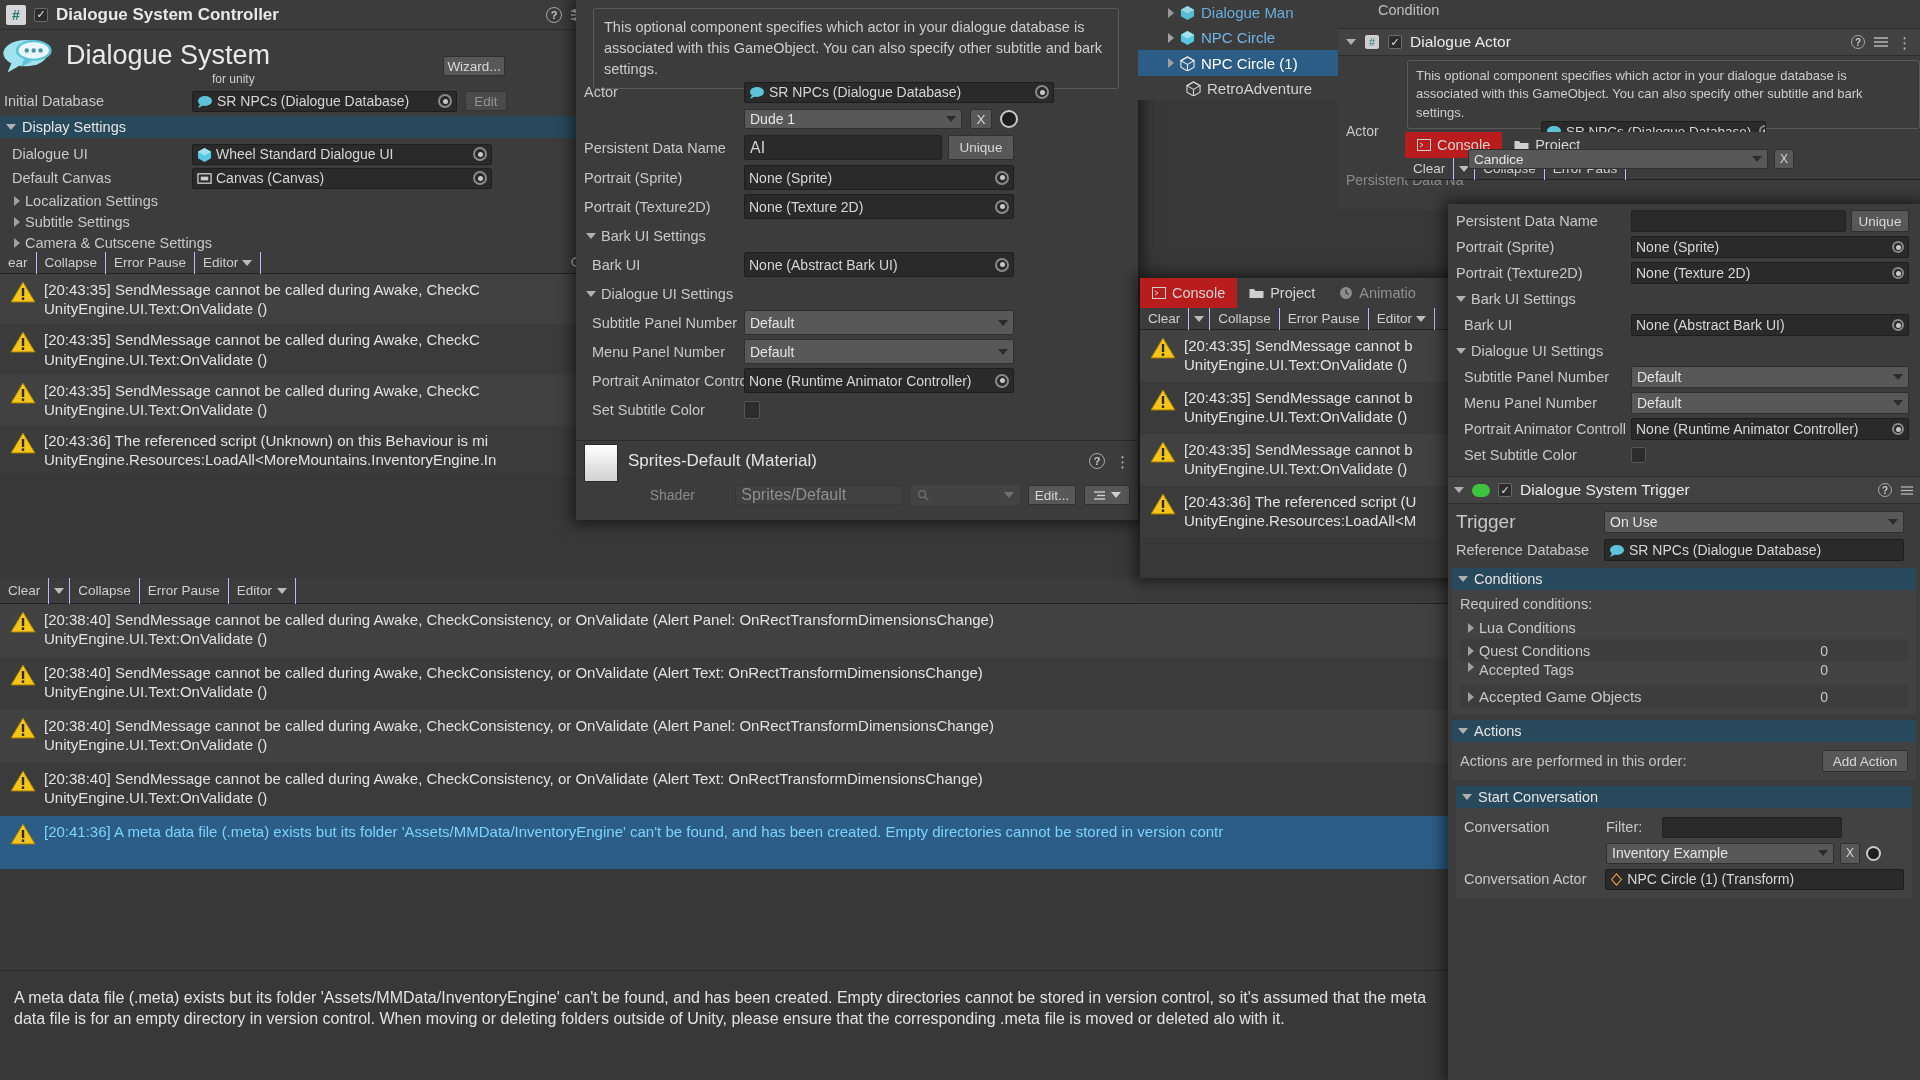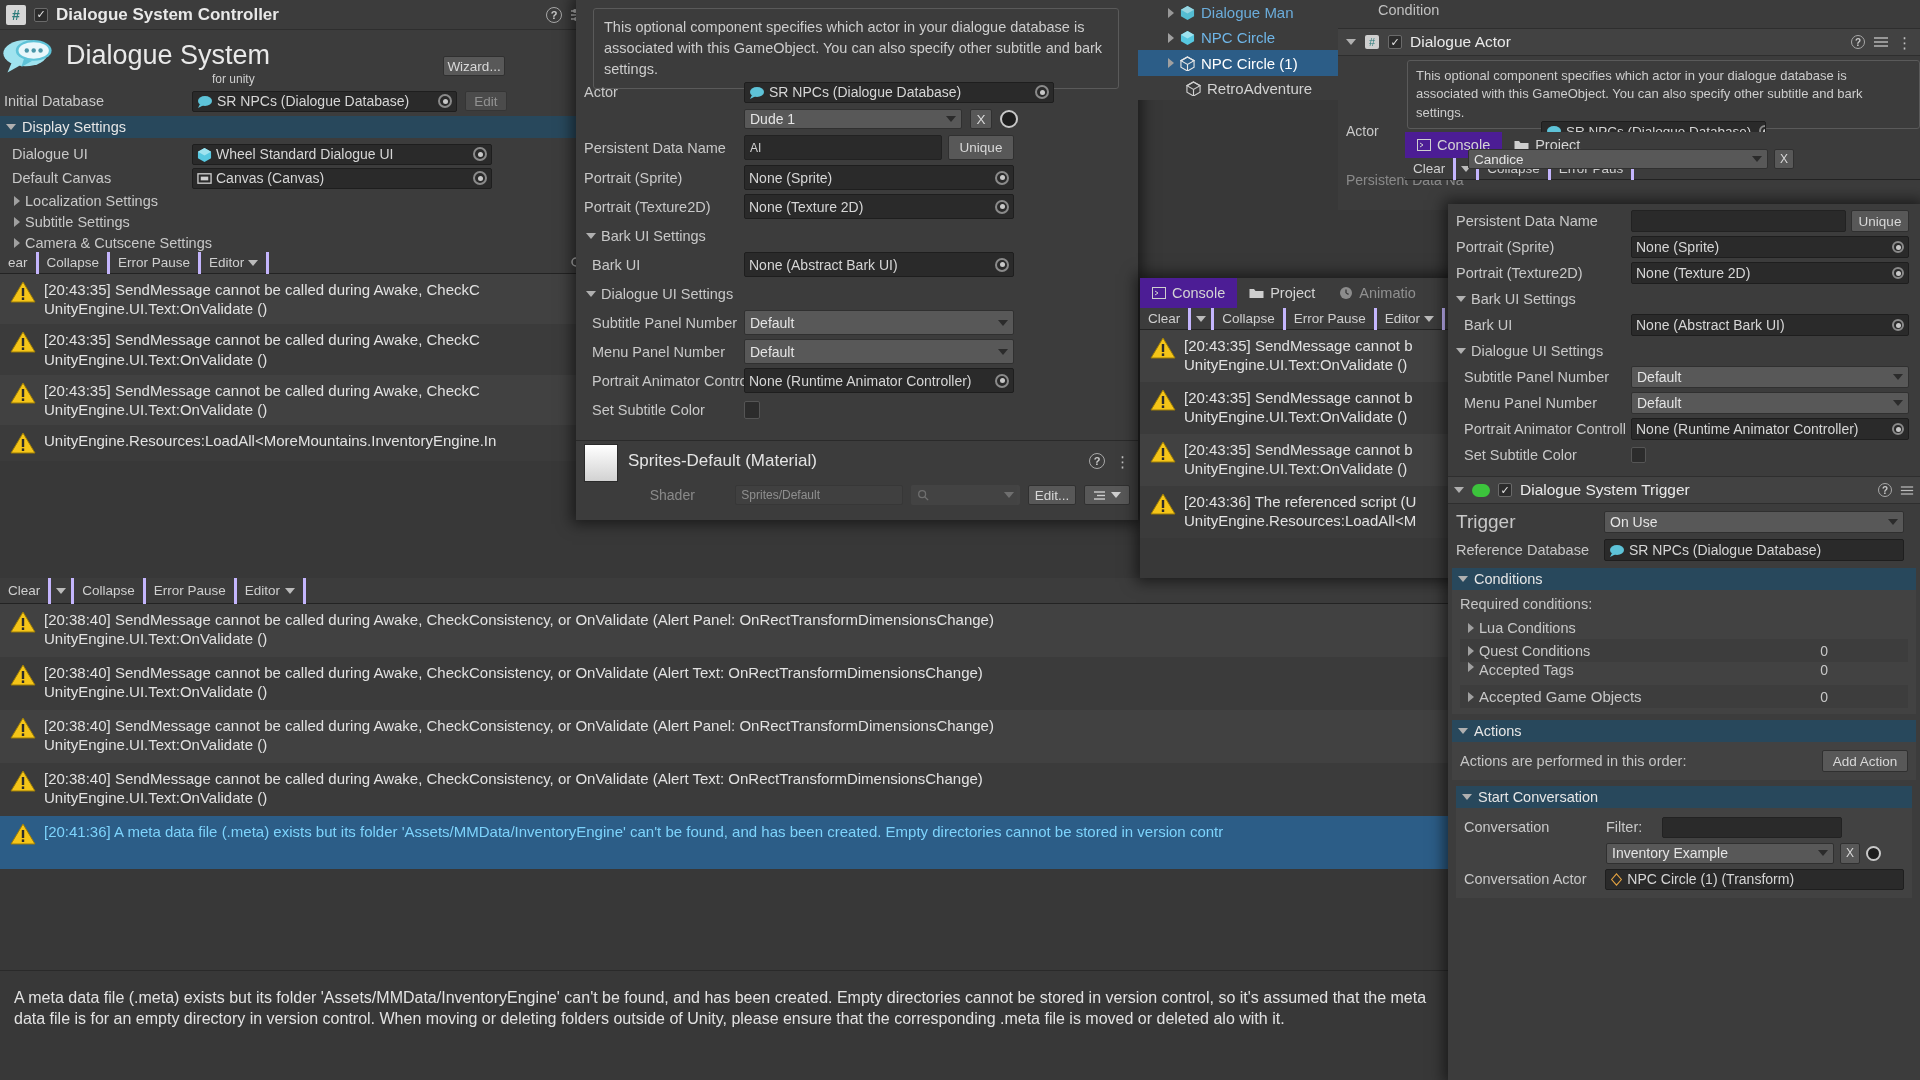--- a/index.html
+++ b/index.html
@@ -12,21 +12,21 @@
   }
   #root { position: relative; width: 1920px; height: 1080px; background:#383838; }
 
   
   .panel { position: absolute; background: #383838; }
   .row { display:flex; align-items:center; height:24px; }
   .lbl { color:#c8c8c8; font-size:14.5px; white-space:nowrap; }
   .fld {
     background:#2a2a2a; border:1px solid #222; border-radius:2px;
     height:20px; display:flex; align-items:center; padding:0 5px;
-    font-size:12px; color:#d2d2d2; white-space:nowrap; overflow:hidden;
+    font-size:16px; color:#d2d2d2; white-space:nowrap; overflow:hidden;
   }
   .popup {
     background:#585858; border:1px solid #303030; border-radius:2px;
     height:20px; display:flex; align-items:center; padding:0 5px;
     font-size:14px; color:#e4e4e4; white-space:nowrap; overflow:hidden;
     justify-content:space-between;
   }
   .btn {
     background:#585858; border:1px solid #303030; border-radius:2px;
     height:20px; display:flex; align-items:center; justify-content:center;
@@ -58,32 +58,32 @@
     color:#c8c8c8;font-size:11px;display:flex;align-items:center;justify-content:center;font-weight:bold;
   }
   .kebab { color:#c0c0c0;font-size:15px;letter-spacing:0; line-height:1; }
   .presets { width:16px;height:14px; }
 
   
   .console-toolbar {
     display:flex;align-items:center;height:22px;background:#3c3c3c;
     border-bottom:1px solid #232323; font-size:13.5px; color:#cfcfcf;
   }
-  .ct-item { padding:0 8px; height:22px; display:flex;align-items:center; border-right:3px solid #c4b5fd; white-space:nowrap;}
+  .ct-item { padding:0 8px; height:22px; display:flex;align-items:center; border-right:1px solid #c4b5fd; white-space:nowrap;}
   .log-row { display:flex; gap:8px; padding:6px 8px 6px 10px; align-items:flex-start; }
   .log-row.alt { background:#3b3b3b; }
   .log-row.base { background:#414141; }
   .log-sel { background:#2c5d87; }
   .log-txt { font-size:15px; color:#e2e2e2; line-height:1.28; white-space:nowrap; }
   .warn { width:26px;height:24px;flex:0 0 auto; }
 
   .tab {
     display:flex;align-items:center;gap:6px;padding:0 12px;height:26px;font-size:14.5px;color:#d4d4d4;
   }
-  .tab.active { background:#4c1d95; }
+  .tab.active { background:#b91c1c; }
 
   .shadow { box-shadow: 0 0 14px 4px rgba(0,0,0,0.55); }
   .fade { opacity:0.55; }
 </style>
 </head>
 <body>
 
 <div id="root">
 
   <div class="panel" style="left:0;top:0;width:592px;height:252px;background:#3c3c3c;">
@@ -235,20 +235,21 @@
           <div class="log-txt">UnityEngine.UI.Text:OnValidate ()</div>
         </div>
       </div>
       <div class="log-row alt">
         <svg class="warn" viewBox="0 0 26 24">
           <path d="M13 2 L25 22 L1 22 Z" fill="#f5c518" stroke="#9c7c06" stroke-width="1"></path>
           <rect x="11.8" y="8" width="2.4" height="8" fill="#2b2b2b"></rect>
             <rect x="11.8" y="17.4" width="2.4" height="2.6" fill="#2b2b2b"></rect>
         </svg>
         <div>
+          <div class="log-txt">[20:43:36] The referenced script (Unknown) on this Behaviour is mi</div>
           <div class="log-txt">UnityEngine.Resources:LoadAll&lt;MoreMountains.InventoryEngine.In</div>
         </div>
       </div>
     </div>
   </div>
 
   <div class="panel" style="left:0;top:578px;width:1465px;height:502px;background:#383838;">
     <div class="console-toolbar" style="height:26px;">
       <div class="ct-item" style="height:26px;">Clear</div>
       <div class="ct-item" style="height:26px;padding:0 5px;">

